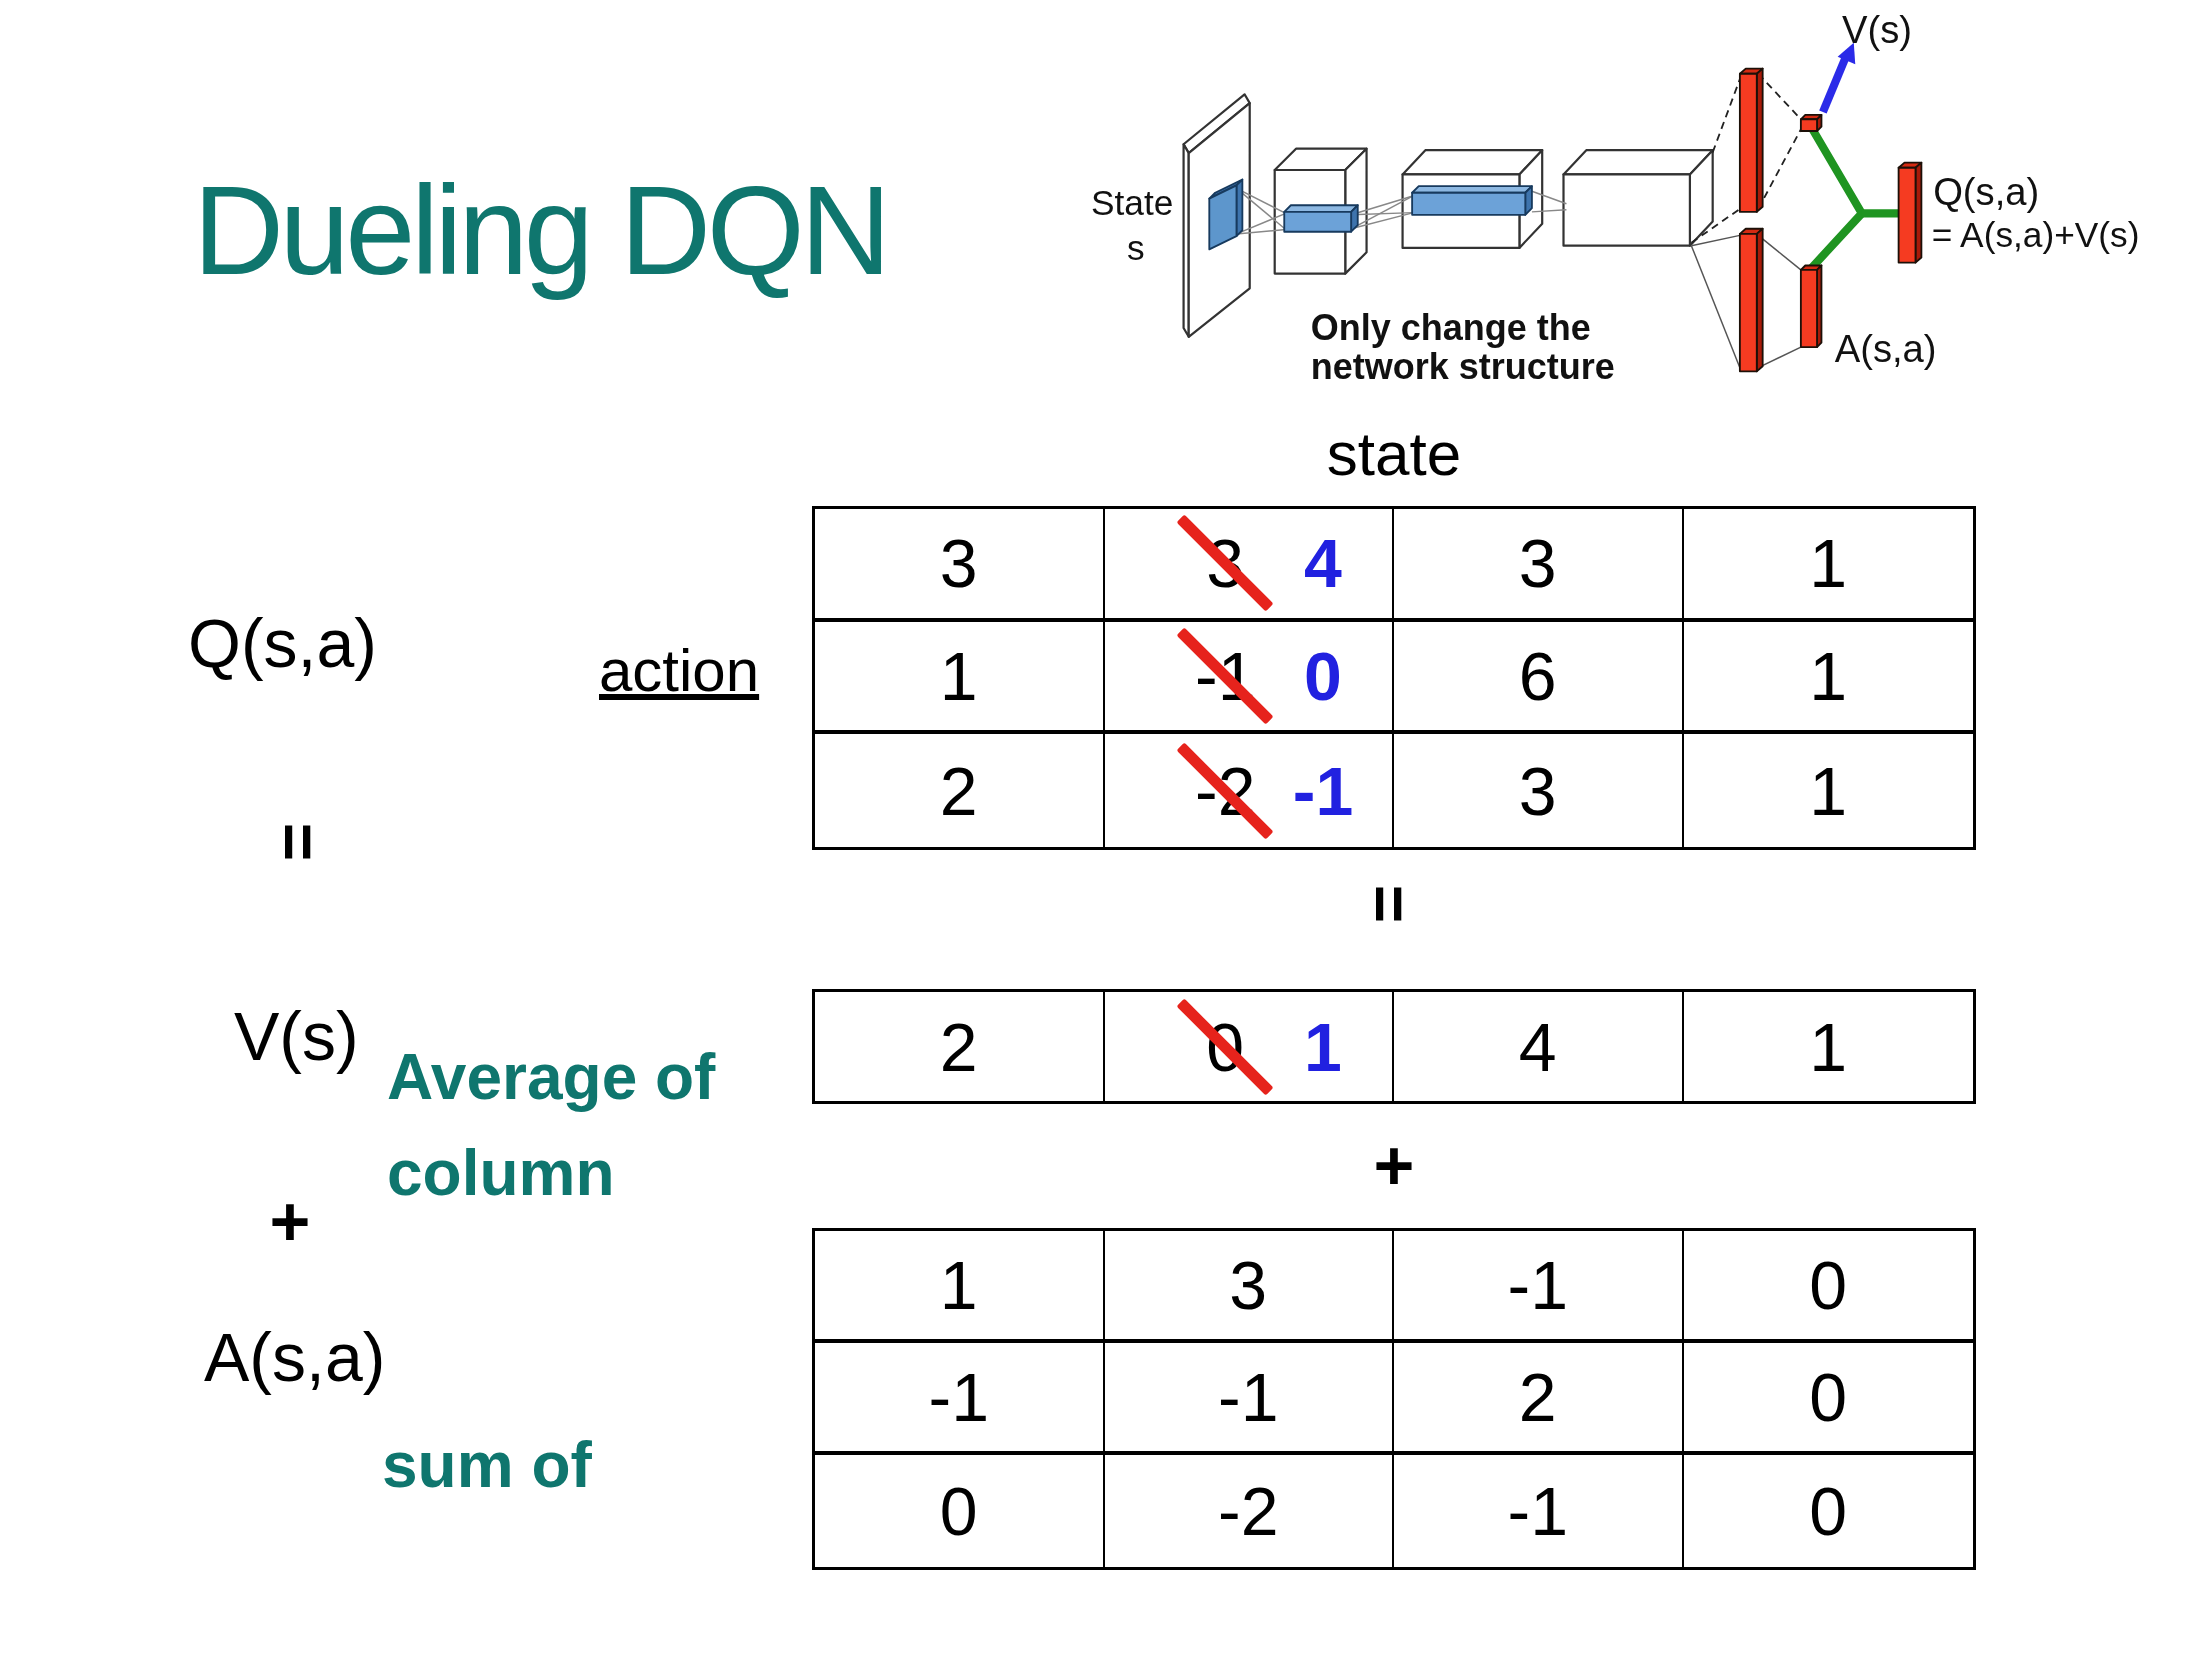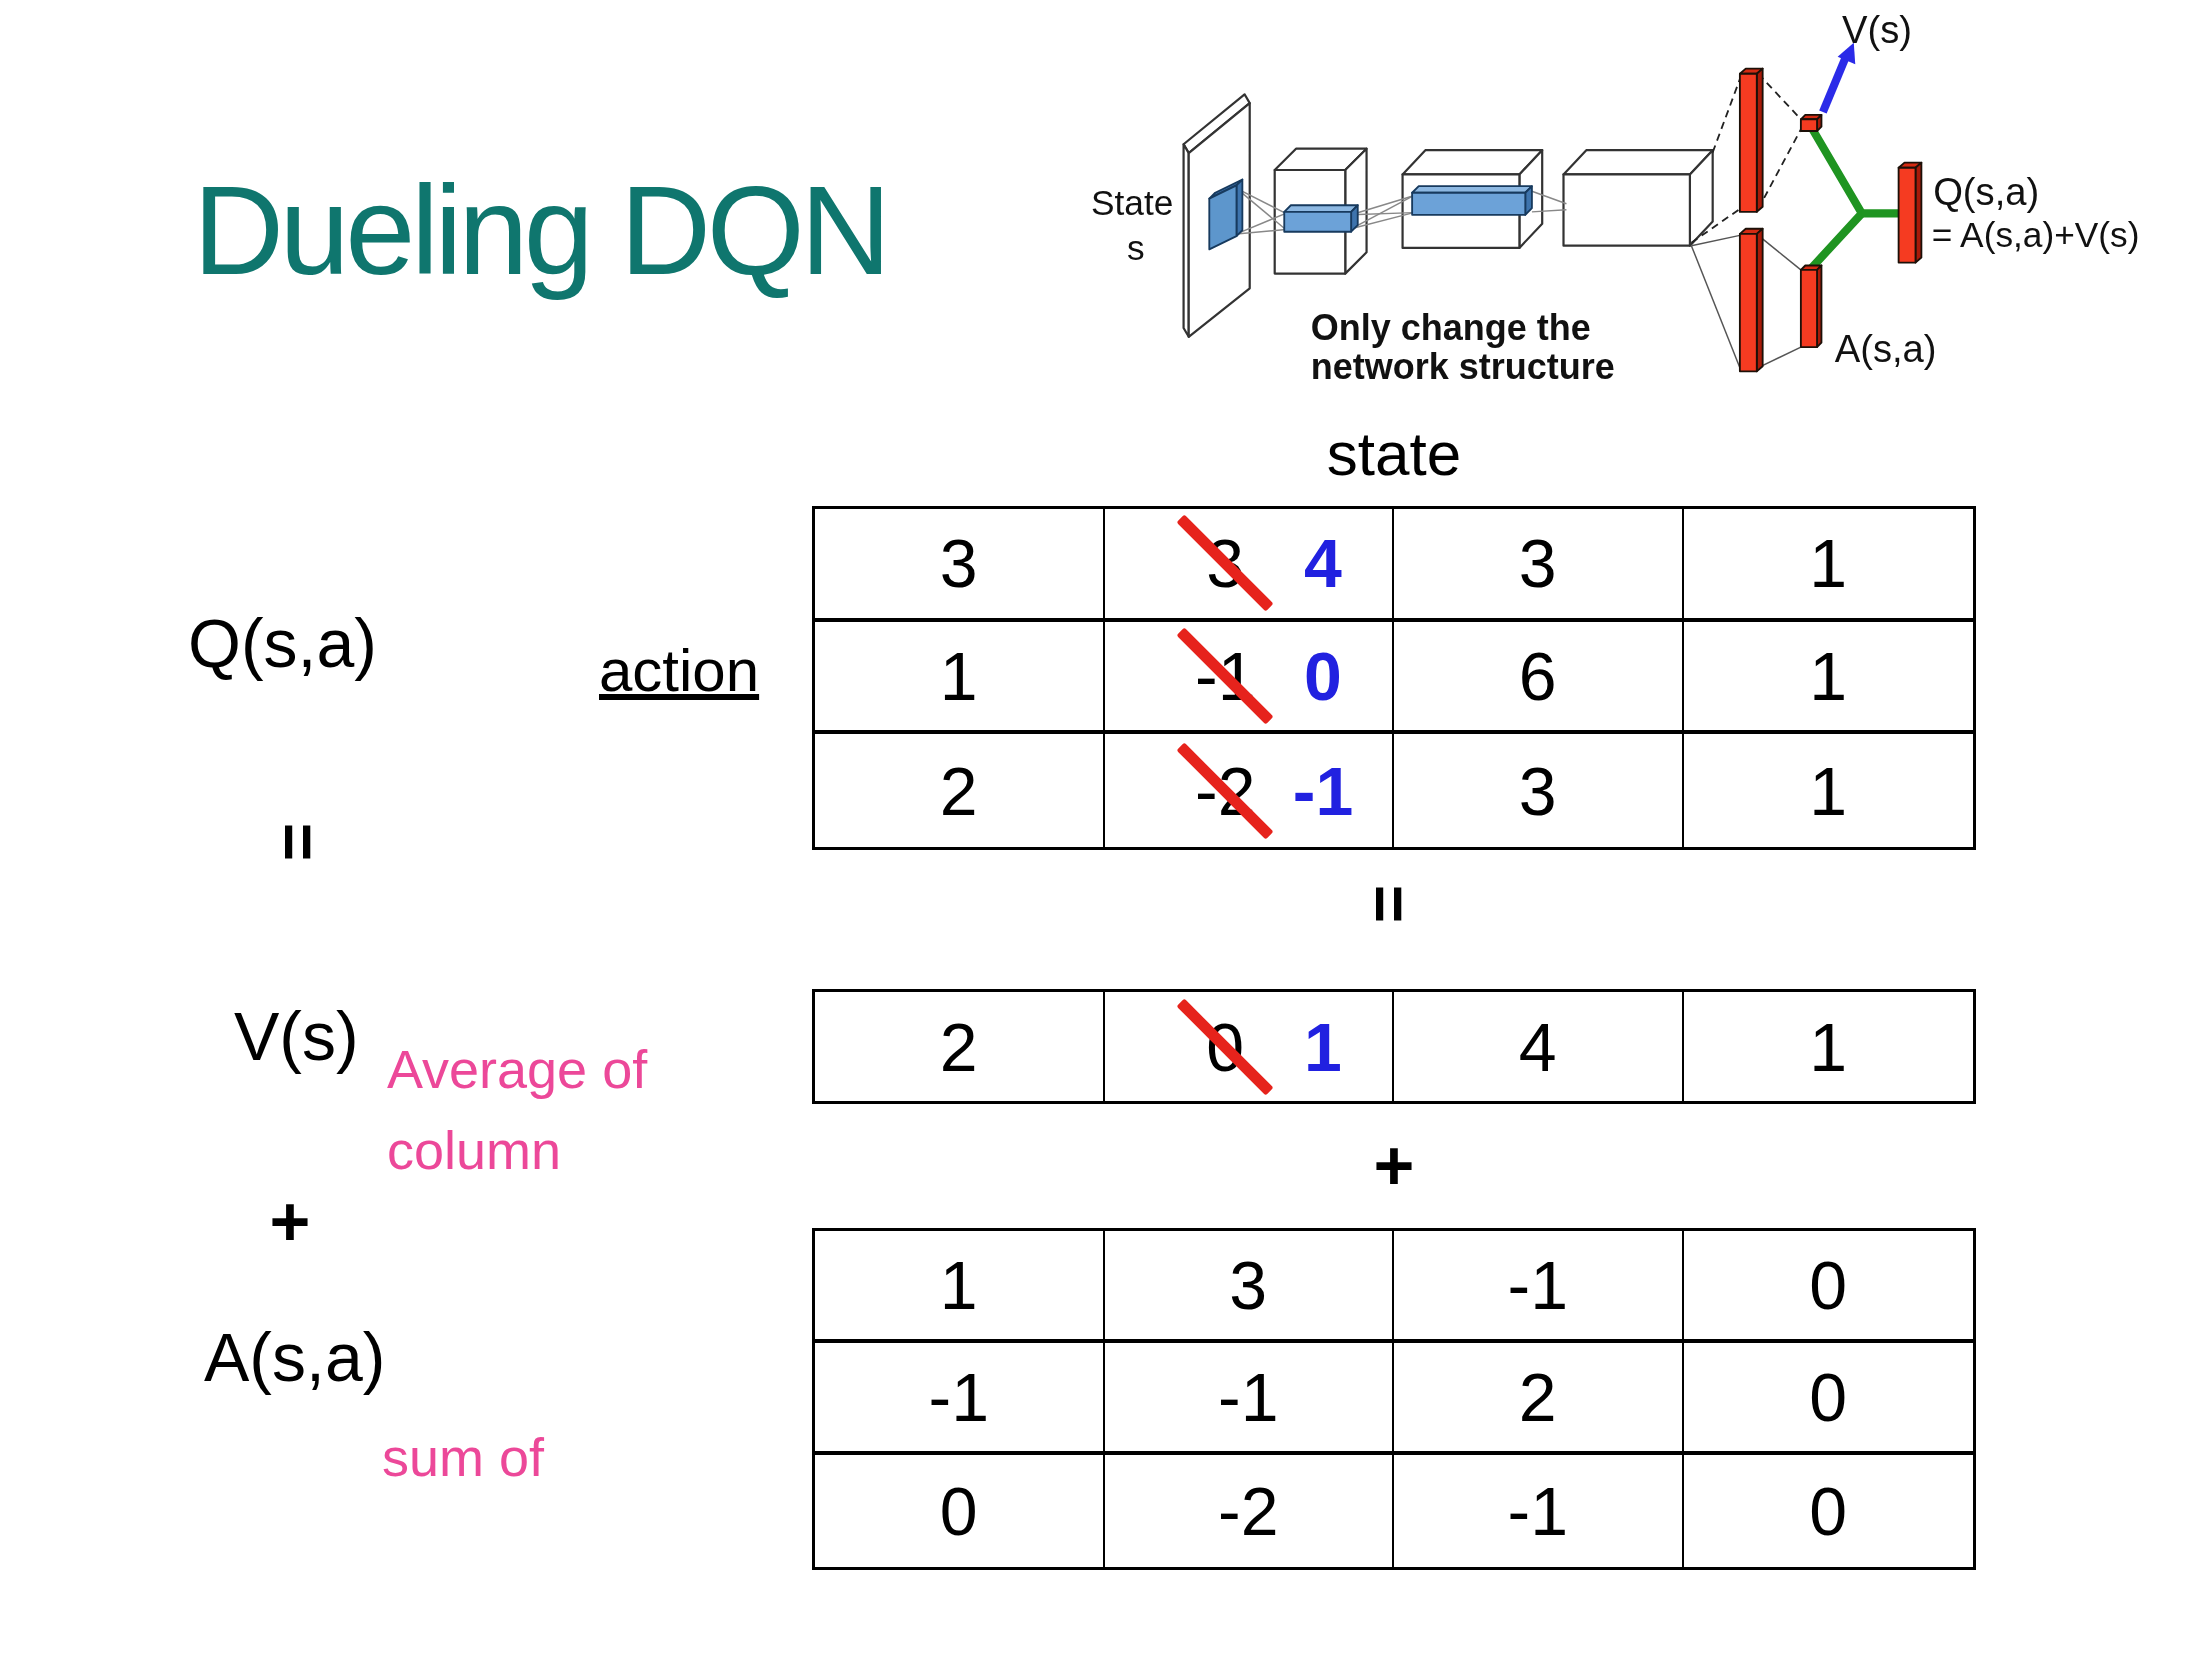--- a/index.html
+++ b/index.html
@@ -5,21 +5,21 @@
   html,body{margin:0;padding:0;background:#ffffff;}
   body{width:2205px;height:1654px;font-family:"Liberation Sans",sans-serif;}
   .slide{position:relative;width:2205px;height:1654px;background:#fff;overflow:hidden;}
   .title{position:absolute;left:181px;top:156px;font-size:126px;font-weight:400;letter-spacing:-4.4px;color:#0f766e;margin:12px;line-height:1;}
   .lbl{position:absolute;color:#000;line-height:1;white-space:nowrap;}
   .state-hdr{left:812px;top:423px;width:1164px;text-align:center;font-size:62px;}
   .q-lbl{left:188px;top:609px;font-size:68px;}
   .action-lbl{left:599px;top:641px;font-size:60px;text-decoration:underline;}
   .v-lbl{left:234px;top:1002px;font-size:68px;}
   .a-lbl{left:204px;top:1323px;font-size:68px;}
-  .note{position:absolute;color:#ec4899;font-size:54px;font-weight:400;line-height:1.5;white-space:nowrap;}
+  .note{position:absolute;color:#0f766e;font-size:64px;font-weight:700;line-height:1.5;white-space:nowrap;}
   .avg-note{left:387px;top:1029px;}
   .sum-note{left:382px;top:1417px;}
   .op{position:absolute;font-weight:700;color:#000;line-height:1;transform:translate(-50%,-50%);}
   .eq-left{left:298px;top:842px;font-size:66px;transform:translate(-50%,-50%) rotate(90deg);}
   .eq-center{left:1389px;top:904px;font-size:66px;transform:translate(-50%,-50%) rotate(90deg);}
   .plus-left{left:290px;top:1222px;font-size:70px;}
   .plus-center{left:1394px;top:1166px;font-size:70px;}
   .grid{position:absolute;left:812px;width:1164px;display:grid;grid-template-columns:repeat(4,1fr);border:3.7px solid #000;background:#fff;box-sizing:border-box;}
   .q-grid{top:506px;height:344px;grid-template-rows:repeat(3,1fr);}
   .v-grid{top:989px;height:115px;grid-template-rows:1fr;}

